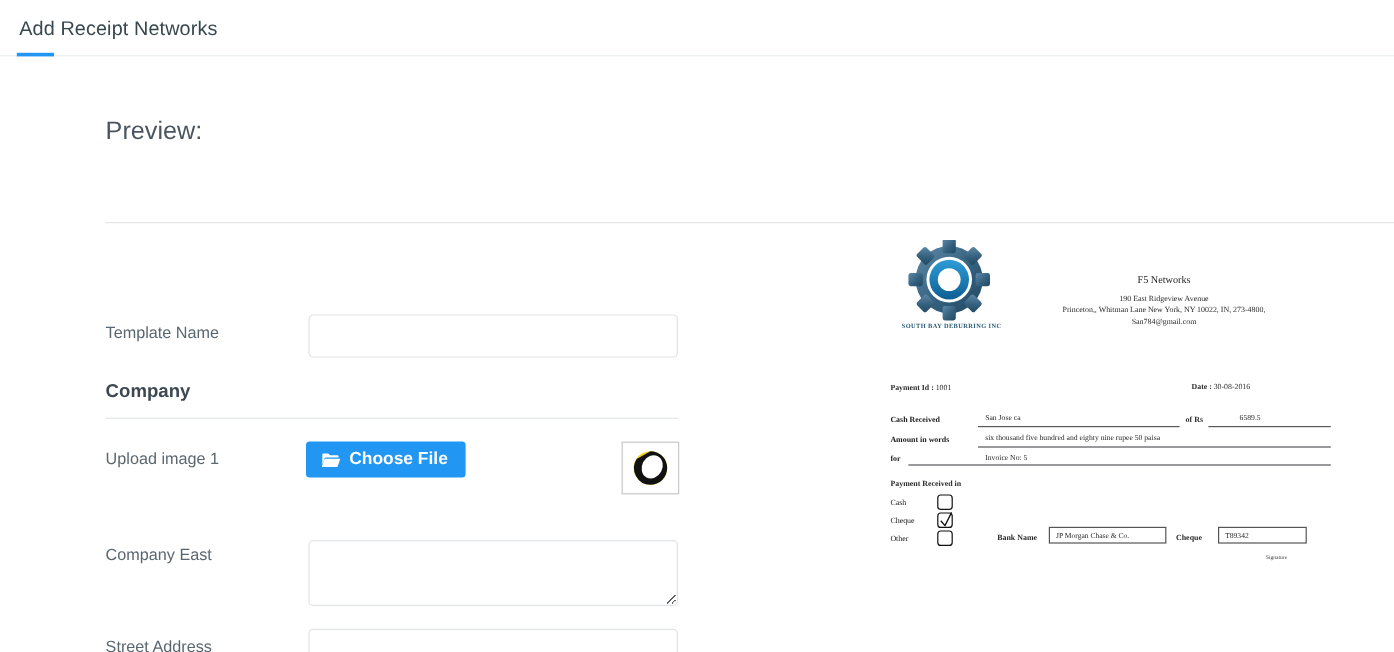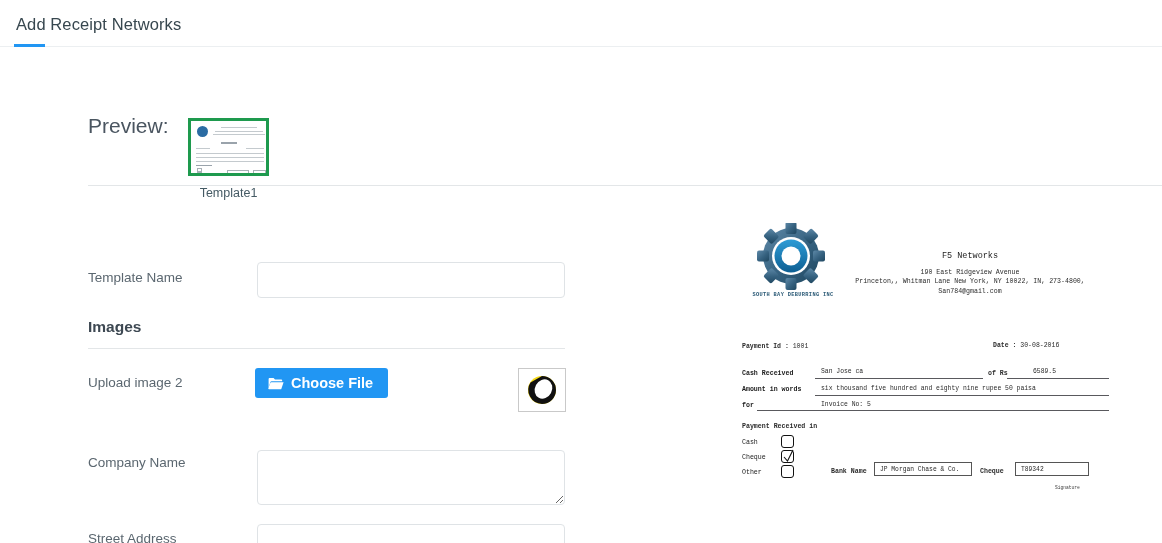--- a/index.html
+++ b/index.html
@@ -36,21 +36,21 @@
   .header-accent {
     position: absolute;
     left: 14px; top: 44px;
     width: 31px; height: 3px;
     background: #2196f3;
   }
 
   
   .preview-row {
     position: absolute;
-    left: 0; top: 50px;
+    left: 0; top: 34px;
     width: 1162px;
     height: 126px;
   }
   .preview-label {
     position: absolute;
     left: 88px; top: 64px;
     font-size: 21px;
     font-weight: 400;
     color: #4a5560;
   }
@@ -190,25 +190,25 @@
     border: 1px solid #c9c9c9;
     background: #fff;
     display: flex;
     align-items: center;
     justify-content: center;
   }
 
   
   .receipt {
     position: absolute;
-    left: 735px; top: 218px;
+    left: 735px; top: 195px;
     width: 380px; height: 290px;
     background: #ffffff;
     color: #2b2b2b;
-    font-family: Liberation Mono, monospace;
+    font-family: Liberation Serif, serif;
   }
   .r-logo { position:absolute; left:8px; top:5px; width:96px; height:72px; }
   .r-logo-caption {
     position: absolute;
     left: 8px; top: 74px;
     width: 100px;
     text-align: center;
     font-size: 5.3px;
     font-weight: 700;
     letter-spacing: .35px;
@@ -326,63 +326,43 @@
 <div class="page-header">
   <div class="page-title">Add Receipt Networks</div>
   <div class="header-rule"></div>
   <div class="header-accent"></div>
 </div>
 
 <div class="preview-row">
   <div class="preview-label">Preview:</div>
   <div class="thumbs">
 
-    <div class="thumb-cell selected">
-      <div class="thumb-box">
-        <div class="mini-logo" style="left:6px;top:5px;"></div>
-        <div class="mini light" style="left:30px;top:6px;width:36px;height:1px;"></div>
-        <div class="mini light" style="left:24px;top:10px;width:48px;height:1px;"></div>
-        <div class="mini light" style="left:22px;top:13px;width:52px;height:1px;"></div>
-        <div class="mini" style="left:30px;top:21px;width:16px;height:2px;"></div>
-        <div class="mini light" style="left:5px;top:27px;width:14px;height:1px;"></div>
-        <div class="mini light" style="left:55px;top:27px;width:18px;height:1px;"></div>
-        <div class="mini light" style="left:5px;top:32px;width:68px;height:1px;"></div>
-        <div class="mini light" style="left:5px;top:36px;width:68px;height:1px;"></div>
-        <div class="mini light" style="left:5px;top:40px;width:68px;height:1px;"></div>
-        <div class="mini" style="left:5px;top:44px;width:16px;height:1px;"></div>
-        <div class="mini-box" style="left:6px;top:47px;width:5px;height:4px;"></div>
-        <div class="mini-box" style="left:6px;top:51px;width:5px;height:4px;"></div>
-        <div class="mini-box" style="left:36px;top:49px;width:22px;height:5px;"></div>
-        <div class="mini-box" style="left:62px;top:49px;width:13px;height:5px;"></div>
-      </div>
-      <div class="thumb-caption">Template1</div>
-    </div>
 
 
 
 
 
   </div>
 </div>
 
 <div class="section-divider"></div>
 
 <div class="form-col">
 
 
   <div class="field-row" style="top:32px;">
     <div class="field-label" style="top:8px;">Template Name</div>
     <input class="text-input" style="top: 0px;" type="text" placeholder="">
   </div>
 
-  <div class="form-heading images" style="position:absolute; top:88px;">Images</div>
+  <div class="form-heading images" style="position:absolute; top:88px;">Company</div>
   <div class="images-rule" style="top:118px;"></div>
 
   <div class="field-row" style="top:138px;">
-    <div class="field-label" style="top:7px;">Upload image 2</div>
+    <div class="field-label" style="top:7px;">Upload image 1</div>
 
     <button class="choose-btn" style="top:0;">
       <span class="folder-icon">
         <svg width="16" height="13" viewBox="0 0 16 13" xmlns="http://www.w3.org/2000/svg">
           <path d="M0.6 2.0 C0.6 1.3 1.1 0.9 1.7 0.9 L5.6 0.9 L7.0 2.4 L13.0 2.4 C13.7 2.4 14.2 2.9 14.2 3.5 L14.2 4.3 L3.6 4.3 C3.0 4.3 2.6 4.6 2.4 5.1 L0.6 10.4 Z" fill="#ffffff"></path>
           <path d="M3.3 5.3 L15.6 5.3 L13.3 12.0 C13.1 12.5 12.7 12.2 12.2 12.2 L0.9 12.2 C0.4 12.2 0.1 11.8 0.3 11.3 L2.3 5.9 C2.5 5.5 2.8 5.3 3.3 5.3 Z" fill="#ffffff"></path>
         </svg>
       </span>
       <span>Choose File</span>
     </button>
@@ -391,21 +371,21 @@
       <svg width="38" height="36" viewBox="0 0 38 36" xmlns="http://www.w3.org/2000/svg">
         <path d="M30 26 A14 14 0 0 1 8 26 L8 26 A14 14 0 0 0 30 26 Z" fill="none"></path>
         <circle cx="19" cy="18" r="14" fill="#f5d916"></circle>
         <path d="M19 4 A14 14 0 0 1 19 32 A14 14 0 0 1 7.5 10.5 Z" fill="#111111"></path>
         <ellipse cx="20.5" cy="17" rx="8.5" ry="10" fill="#ffffff" transform="rotate(28 20.5 17)"></ellipse>
       </svg>
     </div>
   </div>
 
   <div class="field-row" style="top:220px;">
-    <div class="field-label" style="top:5px;">Company Name</div>
+    <div class="field-label" style="top:5px;">Company East</div>
     <textarea class="text-area" style="top: 0px;"></textarea>
   </div>
 
   <div class="field-row" style="top:294px;">
     <div class="field-label" style="top:7px;">Street Address</div>
     <input class="text-input" style="top: 0px;" type="text">
   </div>
 
 </div>
 

